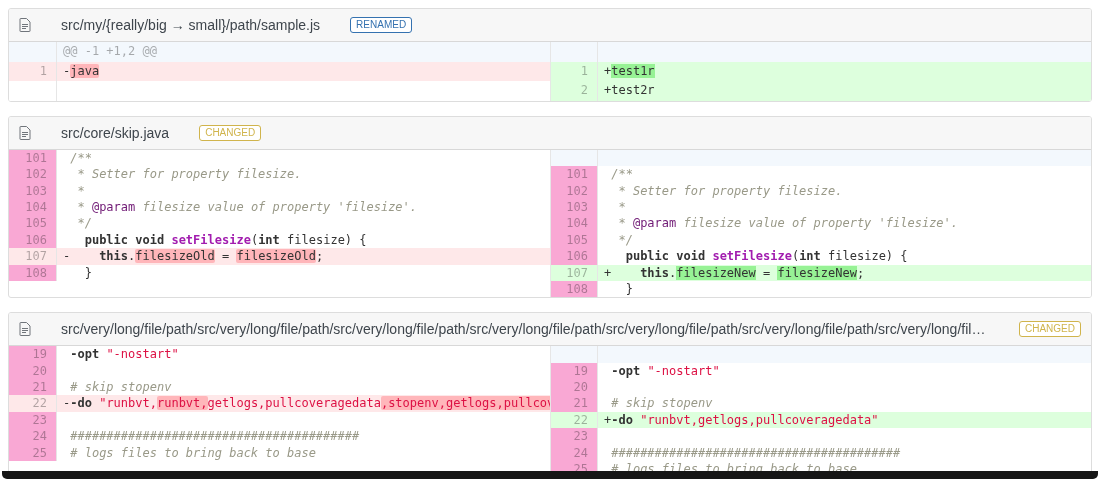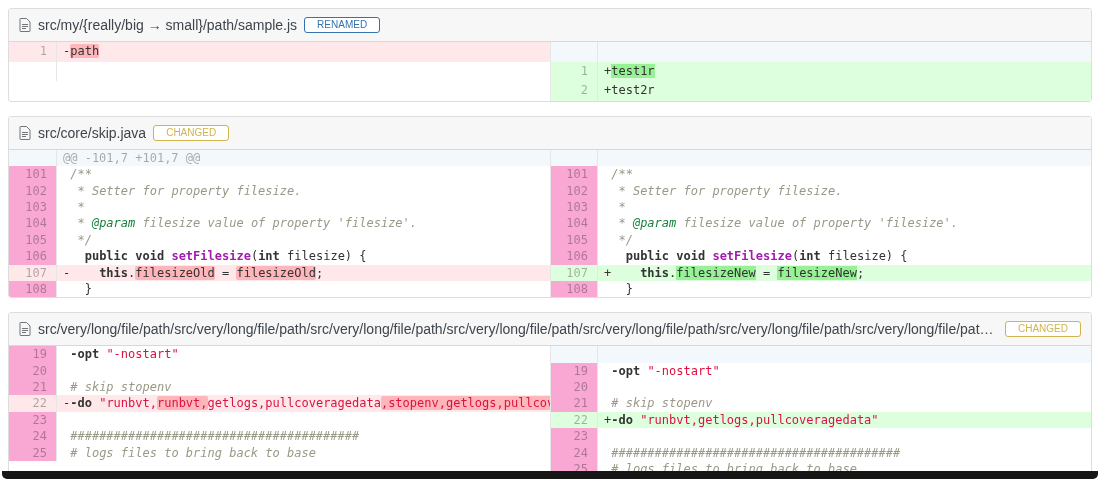--- a/index.html
+++ b/index.html
@@ -12,29 +12,29 @@
 
   
   .wrap {
     border:1px solid #dddddd; border-radius:3px; margin-bottom:14px;
     overflow:hidden; background:#fff;
   }
 
   
   .hdr {
     display:flex; align-items:center; background:#f7f7f7;
-    border-bottom:1px solid #d8d8d8; padding:7px 10px; height:33px;
+    border-bottom:1px solid #d8d8d8; padding:7px 10px; height:33px;gap:23px;
   }
   .ficon { display:inline-flex; margin-right:7px; flex:none; }
   .fname {
     font-size:14px; color:#3e454c; white-space:nowrap; overflow:hidden;
     text-overflow:ellipsis; min-width:0;
   }
   .tag {
-    font-size:10px; line-height:12px; padding:1px 12px; border:1px solid;
+    font-size:10px; line-height:12px; padding:1px 5px; border:1px solid;
     border-radius:3px; background:#fff; flex:none; margin-left:7px;
   }
 
   
   .panes { display:flex; width:100%; }
   .pane { width:50%; flex:none; min-width:0; }
 
   .row {
     display:flex; height:16.4px; line-height:16.4px;
     font-family:"DejaVu Sans Mono","Liberation Mono",monospace;
@@ -55,21 +55,21 @@
   }
 
   .row.info, .row.info .ln, .row.info .code { background:#f3f8fd; }
   .row.info .code { color:rgba(0,0,0,0.32); }
   .row.del .ln, .row.del .code { background:#fee8e9; }
   .row.ins .ln, .row.ins .code { background:#ddffdd; }
   .row.empty .ln, .row.empty .code { background:#ffffff; }
 
   
   .p-c { color:#999988; font-style:italic; }
-  .p-d { color:#15803d; font-style:italic; }
+  .p-d { color:#701a75; }
   .p-k { color:#333333; font-weight:bold;text-align:right; }
   .p-t { color:#a21caf; font-weight:bold; }
   .p-s { color:#dd1144; }
   .p-x { background:#ffb6ba; border-radius:2px; }
   .p-g { background:#97f295; border-radius:0; }
 
   
   .bottom-bar {
     position:absolute; left:2px; right:2px; bottom:0; height:8px;
     background:#161616; border-radius:0 0 5px 5px;
@@ -85,23 +85,27 @@
           <svg width="12" height="14" viewBox="0 0 12 14">
             <path d="M1.5 0.5 h6 l3.5 3.5 v9 a0.5 0.5 0 0 1 -0.5 0.5 h-9 a0.5 0.5 0 0 1 -0.5 -0.5 v-12 a0.5 0.5 0 0 1 0.5 -0.5 z" fill="none" stroke="#70757b" stroke-width="1"></path>
             <path d="M3 6.5 h6 M3 8.5 h6 M3 10.5 h4" stroke="#70757b" stroke-width="1" fill="none"></path>
           </svg>
         </span>
         <span class="fname">src/my/{really/big → small}/path/sample.js</span>
         <span class="tag" style="color: rgb(53, 114, 176); border-color: rgb(53, 114, 176);">RENAMED</span>
       </div>
       <div class="panes">
         <div class="pane left">
+          <div class="row info">
+            <span class="ln"></span>
+            <span class="code">@@ -1 +1,2 @@</span>
+          </div>
           <div class="row del">
             <span class="ln">1</span>
-            <span class="code"><span>-</span><span class="p-x">path</span></span>
+            <span class="code"><span>-</span><span class="p-x">java</span></span>
           </div>
           <div class="row empty">
             <span class="ln"></span>
             <span class="code"></span>
           </div>
         </div>
         <div class="pane right">
           <div class="row info">
             <span class="ln"></span>
             <span class="code"></span>
@@ -123,24 +127,20 @@
           <svg width="12" height="14" viewBox="0 0 12 14">
             <path d="M1.5 0.5 h6 l3.5 3.5 v9 a0.5 0.5 0 0 1 -0.5 0.5 h-9 a0.5 0.5 0 0 1 -0.5 -0.5 v-12 a0.5 0.5 0 0 1 0.5 -0.5 z" fill="none" stroke="#70757b" stroke-width="1"></path>
             <path d="M3 6.5 h6 M3 8.5 h6 M3 10.5 h4" stroke="#70757b" stroke-width="1" fill="none"></path>
           </svg>
         </span>
         <span class="fname">src/core/skip.java</span>
         <span class="tag" style="color: rgb(208, 180, 76); border-color: rgb(208, 180, 76);">CHANGED</span>
       </div>
       <div class="panes">
         <div class="pane left">
-          <div class="row info">
-            <span class="ln"></span>
-            <span class="code">@@ -101,7 +101,7 @@</span>
-          </div>
           <div class="row ctx">
             <span class="ln">101</span>
             <span class="code"><span> </span><span class="p-c">/**</span></span>
           </div>
           <div class="row ctx">
             <span class="ln">102</span>
             <span class="code"><span> </span><span class="p-c"> * Setter for property filesize.</span></span>
           </div>
           <div class="row ctx">
             <span class="ln">103</span>

